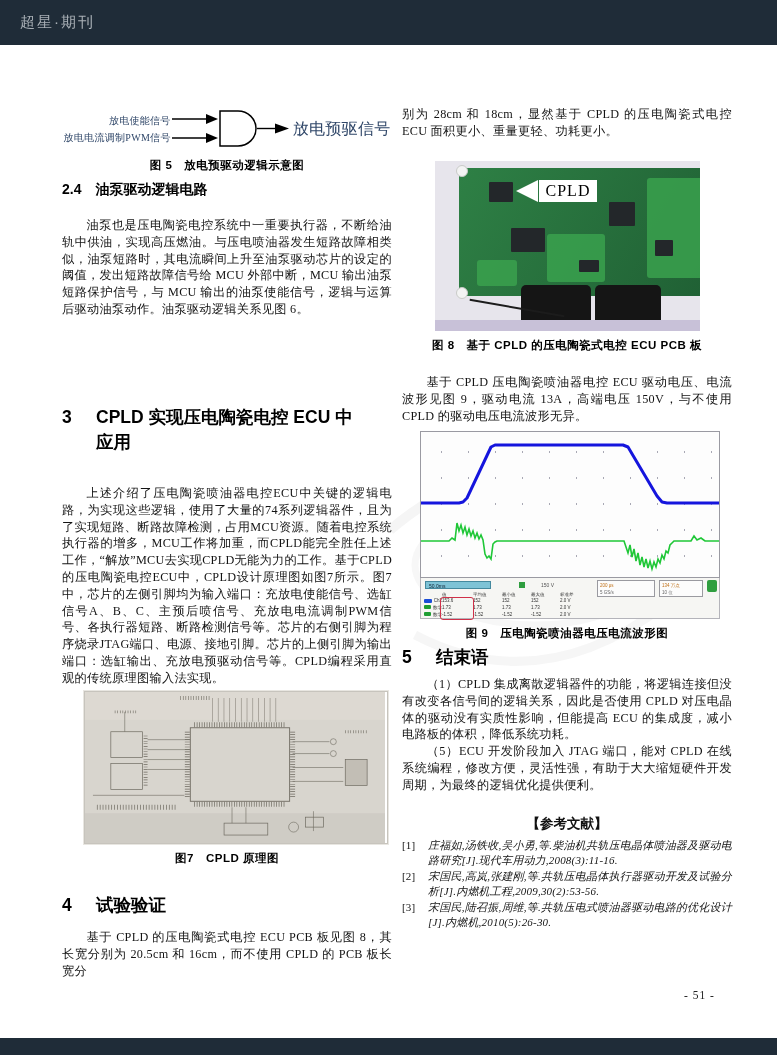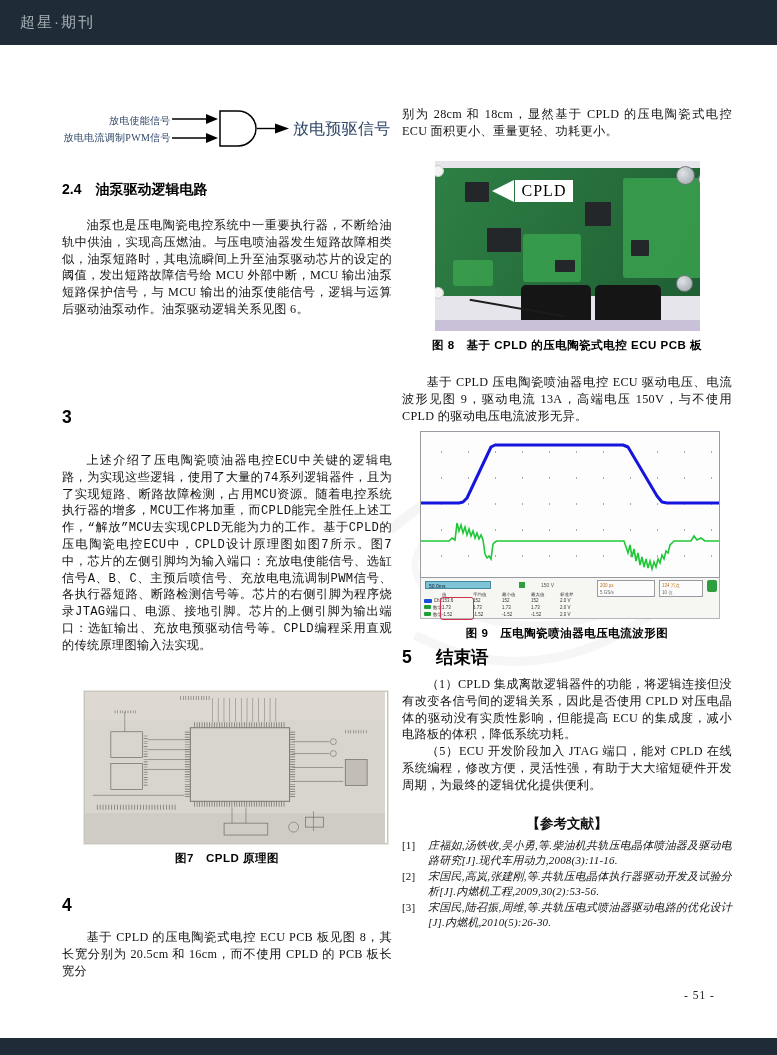--- a/index.html
+++ b/index.html
@@ -27,21 +27,21 @@
   
   .gaterow{display:flex;align-items:center;justify-content:center;}
   .gins{text-align:right;font-size:10px;line-height:17px;color:#2f4668;letter-spacing:.3px;}
   .gout{font-size:16px;color:#2f4668;margin-left:2px;letter-spacing:.3px;}
   .gatesvg{display:block;margin:0 1px;}
   
   .schframe{width:302px;margin-left:22px;border:1px solid #c7c4bd;box-shadow:0 0 0 1px #e8e6e1;}
   .schframe svg{display:block;}
   
   .photo{position:relative;width:265px;height:170px;margin-left:33px;background:#e7e5ec;overflow:hidden;}
-  .board{position:absolute;left:0;top:7px;width:288px;height:128px;border-radius:3px;
+  .board{position:absolute;left:24px;top:7px;width:288px;height:128px;border-radius:3px;
          background:linear-gradient(120deg,#2e8045,#1e5c32);}
   .patch{position:absolute;background:#3aa14e;opacity:.85;border-radius:3px;}
   .chip{position:absolute;background:#23272a;border-radius:1px;}
   .cap{position:absolute;border-radius:50%;background:radial-gradient(circle at 35% 35%,#dfe3e6,#9aa1a6);
        border:1px solid #6f767b;}
   .standoff{position:absolute;width:10px;height:10px;border-radius:50%;background:#f3f3f3;border:1px solid #c9cbc8;}
   .cpld-label{position:absolute;left:80px;top:12px;width:58px;height:22px;background:#fff;color:#000;
               font:16px "Liberation Serif",serif;text-align:center;line-height:22px;letter-spacing:1px;}
   .cpld-arrow{position:absolute;left:57px;top:12px;width:0;height:0;border-top:11px solid transparent;
               border-bottom:11px solid transparent;border-right:22px solid #fff;}
@@ -103,32 +103,34 @@
         <line x1="0" y1="12" x2="36" y2="12" stroke="#000" stroke-width="1.4"></line>
         <polygon points="34,7 46,12 34,17" fill="#000"></polygon>
         <line x1="0" y1="31" x2="36" y2="31" stroke="#000" stroke-width="1.4"></line>
         <polygon points="34,26 46,31 34,36" fill="#000"></polygon>
         <path d="M48,4 L66,4 A18,17.5 0 0 1 66,39 L48,39 Z" fill="#fff" stroke="#000" stroke-width="1.5"></path>
         <line x1="85" y1="21.5" x2="103" y2="21.5" stroke="#000" stroke-width="1.4"></line>
         <polygon points="103,16.5 117,21.5 103,26.5" fill="#000"></polygon>
       </svg>
       <div class="gout">放电预驱信号</div>
     </div>
+    <div class="figcap">图 5　放电预驱动逻辑示意图</div>
   </div>
 
   <div class="blk subhead" style="top:88px;">2.4　油泵驱动逻辑电路</div>
 
   <div class="blk para indent" style="top:124px;">油泵也是压电陶瓷电控系统中一重要执行器，不断给油轨中供油，实现高压燃油。与压电喷油器发生短路故障相类似，油泵短路时，其电流瞬间上升至油泵驱动芯片的设定的阈值，发出短路故障信号给 MCU 外部中断，MCU 输出油泵短路保护信号，与 MCU 输出的油泵使能信号，逻辑与运算后驱动油泵动作。油泵驱动逻辑关系见图 6。</div>
 
 
   <div class="blk bighead" style="top:312px;">
     <span class="hnum">3</span>
-  </div>
-
-  <div class="blk para indent" style="top:360px;font-family:Liberation Mono, monospace;">上述介绍了压电陶瓷喷油器电控ECU中关键的逻辑电路，为实现这些逻辑，使用了大量的74系列逻辑器件，且为了实现短路、断路故障检测，占用MCU资源。随着电控系统执行器的增多，MCU工作将加重，而CPLD能完全胜任上述工作，“解放”MCU去实现CPLD无能为力的工作。基于CPLD的压电陶瓷电控ECU中，CPLD设计原理图如图7所示。图7中，芯片的左侧引脚均为输入端口：充放电使能信号、选缸信号A、B、C、主预后喷信号、充放电电流调制PWM信号、各执行器短路、断路检测信号等。芯片的右侧引脚为程序烧录JTAG端口、电源、接地引脚。芯片的上侧引脚为输出端口：选缸输出、充放电预驱动信号等。CPLD编程采用直观的传统原理图输入法实现。</div>
+    <span class="htext">CPLD 实现压电陶瓷电控 ECU 中应用</span>
+  </div>
+
+  <div class="blk para indent" style="top:392px;">上述介绍了压电陶瓷喷油器电控ECU中关键的逻辑电路，为实现这些逻辑，使用了大量的74系列逻辑器件，且为了实现短路、断路故障检测，占用MCU资源。随着电控系统执行器的增多，MCU工作将加重，而CPLD能完全胜任上述工作，“解放”MCU去实现CPLD无能为力的工作。基于CPLD的压电陶瓷电控ECU中，CPLD设计原理图如图7所示。图7中，芯片的左侧引脚均为输入端口：充放电使能信号、选缸信号A、B、C、主预后喷信号、充放电电流调制PWM信号、各执行器短路、断路检测信号等。芯片的右侧引脚为程序烧录JTAG端口、电源、接地引脚。芯片的上侧引脚为输出端口：选缸输出、充放电预驱动信号等。CPLD编程采用直观的传统原理图输入法实现。</div>
 
   <div class="blk" style="top:598px;">
     <div class="schframe">
       <svg viewBox="0 0 302 152" width="300" height="151">
         <rect width="302" height="152" fill="#d8d5ce"></rect>
         <rect x="0" y="0" width="302" height="28" fill="#ddd9d2"></rect>
         <rect x="0" y="122" width="302" height="30" fill="#cfccc5"></rect>
         <rect x="106" y="36" width="100" height="74" fill="none" stroke="#6e6a60" stroke-width="0.9"></rect>
         <line x1="110" y1="33" x2="202" y2="33" stroke="#6e6a60" stroke-width="5" stroke-dasharray="0.7,1.8"></line>
         <line x1="110" y1="113" x2="202" y2="113" stroke="#6e6a60" stroke-width="5" stroke-dasharray="0.7,1.8"></line>
@@ -161,20 +163,21 @@
         <circle cx="210" cy="136" r="5" fill="none" stroke="#6e6a60" stroke-width="0.6"></circle>
         <line x1="230" y1="120" x2="230" y2="140" stroke="#6e6a60" stroke-width="0.6"></line>
         <rect x="222" y="126" width="18" height="10" fill="none" stroke="#6e6a60" stroke-width="0.7"></rect>
       </svg>
     </div>
     <div class="figcap">图7　CPLD 原理图</div>
   </div>
 
   <div class="blk bighead" style="top:800px;">
     <span class="hnum">4</span>
+    <span class="htext">试验验证</span>
   </div>
 
   <div class="blk para indent" style="top:836px;">基于 CPLD 的压电陶瓷式电控 ECU PCB 板见图 8，其长宽分别为 20.5cm 和 16cm，而不使用 CPLD 的 PCB 板长宽分</div>
 </div>
 
 <div class="col" style="left:402px;">
 
   <div class="blk para" style="top:13px;">别为 28cm 和 18cm，显然基于 CPLD 的压电陶瓷式电控 ECU 面积更小、重量更轻、功耗更小。</div>
 
   <div class="blk" style="top:68px;">

